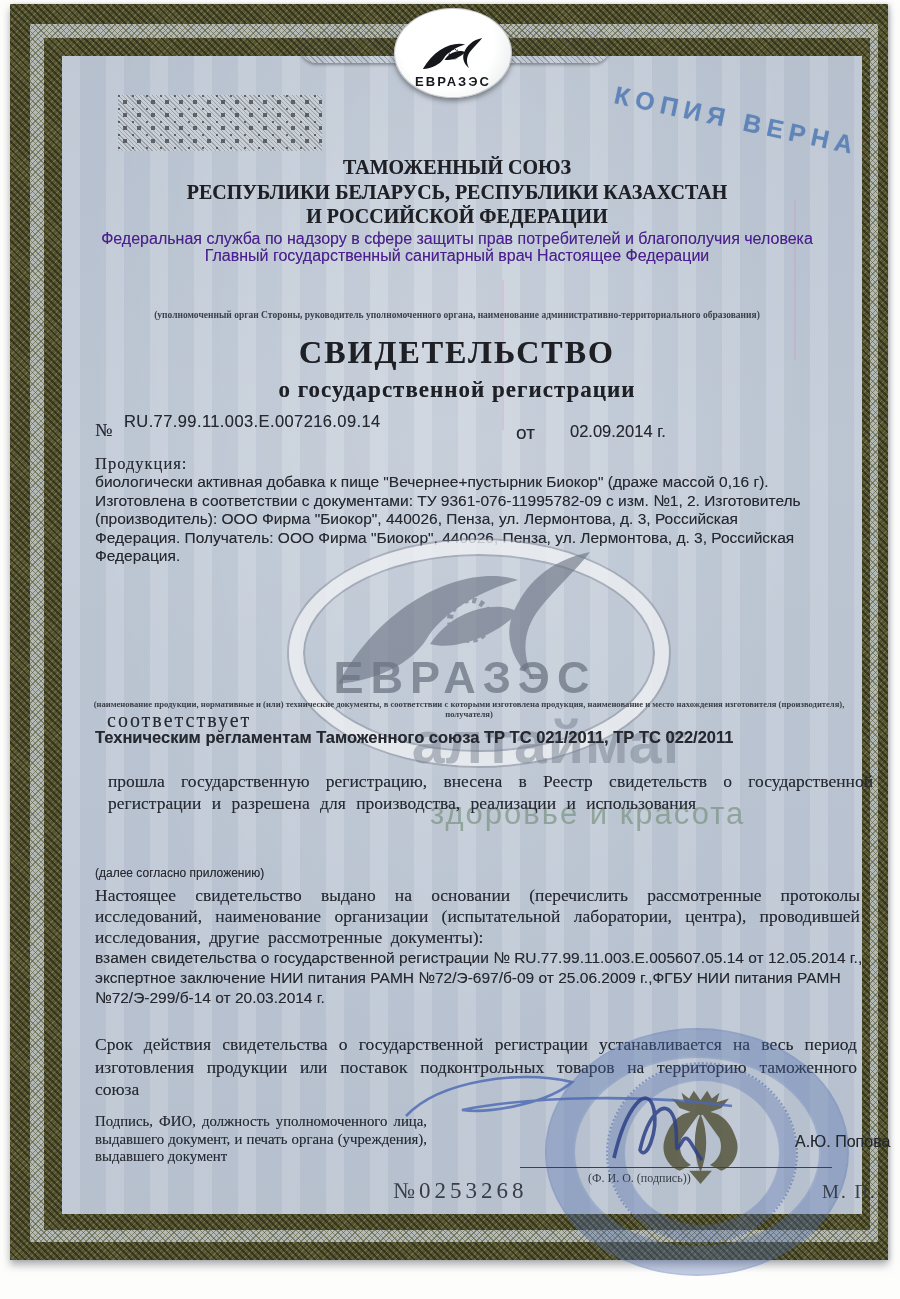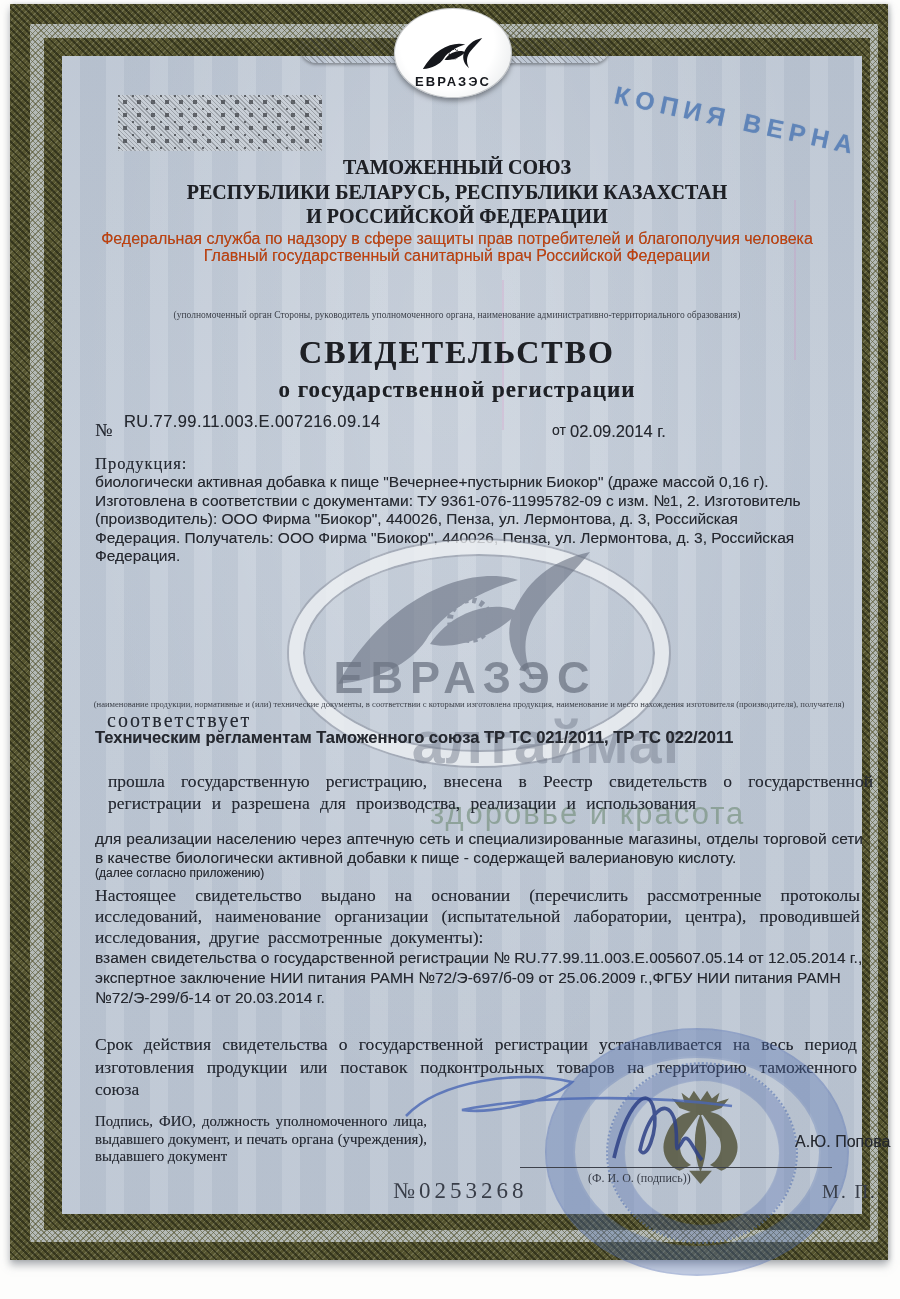--- a/index.html
+++ b/index.html
@@ -51,22 +51,22 @@
       radial-gradient(circle 4px at 0px 0px,rgba(40,42,46,.75) 55%,transparent 62%),
       repeating-linear-gradient(45deg,rgba(40,42,46,.3) 0 1px,transparent 1px 3px);
     background-size:14px 13px,14px 13px,auto;}
 
   
   .copy-stamp{left:612px;top:106px;transform:rotate(12deg);font-weight:bold;font-size:25px;
     letter-spacing:6px;color:rgba(88,127,182,.85);white-space:nowrap;text-shadow:0 0 1px rgba(88,127,182,.5);}
 
   
   .h-bold{font-weight:bold;color:#1e2025;text-shadow:0 0 .6px rgba(30,32,38,.5);}
-  .h-sans{color:#c2410c;text-shadow:0 0 .5px rgba(38,41,47,.45);}
-  .cap{color:#3c4049;}
+  .h-sans{color:#4c1d95;text-shadow:0 0 .5px rgba(38,41,47,.45);}
+  .cap{color:#3c4049;font-weight:bold;}
 
   
   .jus{text-align:justify;color:#2e313a;}
   .bodysan{color:#25282f;text-shadow:0 0 .5px rgba(37,40,47,.4);}
   .bodyser{color:#262a33;text-shadow:0 0 .6px rgba(38,42,51,.45);}
 
   
   .wm-ring{left:289px;top:540px;width:352px;height:198px;border-radius:50%;
     border:14px solid rgba(238,241,244,.78);
     box-shadow:0 0 0 2px rgba(128,134,146,.45),inset 0 0 0 2px rgba(128,134,146,.45);
@@ -118,29 +118,29 @@
     </svg>
     <div class="logo-word san">ЕВРАЗЭС</div>
   </div>
 
   <div class="abs copy-stamp san">КОПИЯ ВЕРНА</div>
 
   <div class="abs ctr ser h-bold" style="top:156px;font-size:20px;">ТАМОЖЕННЫЙ СОЮЗ</div>
   <div class="abs ctr ser h-bold" style="top:181px;font-size:20px;">РЕСПУБЛИКИ БЕЛАРУСЬ, РЕСПУБЛИКИ КАЗАХСТАН</div>
   <div class="abs ctr ser h-bold" style="top:205px;font-size:20px;">И РОССИЙСКОЙ ФЕДЕРАЦИИ</div>
   <div class="abs ctr san h-sans" style="top:230px;font-size:16px;">Федеральная служба по надзору в сфере защиты прав потребителей и благополучия человека</div>
-  <div class="abs ctr san h-sans" style="top:247px;font-size:16px;">Главный государственный санитарный врач Российской Федерации</div>
+  <div class="abs ctr san h-sans" style="top:247px;font-size:16px;">Главный государственный санитарный врач Настоящее Федерации</div>
   <div class="abs ctr ser cap" style="top:310px;font-size:9.5px;">(уполномоченный орган Стороны, руководитель уполномоченного органа, наименование административно-территориального образования)</div>
 
   <div class="abs ctr ser h-bold" style="top:377px;font-size:23px;letter-spacing:1px;">о государственной регистрации</div>
   <div class="abs ctr ser h-bold" style="top:334px;font-size:32px;letter-spacing:2px;">СВИДЕТЕЛЬСТВО</div>
 
   <div class="abs ser bodyser" style="left:95px;top:420px;font-size:18px;">№</div>
   <div class="abs san bodysan" style="left:124px;top:412px;font-size:16.5px;letter-spacing:.4px;">RU.77.99.11.003.E.007216.09.14</div>
-  <div class="abs san bodysan" style="left:552px;top:422px;font-size:14px;">от</div>
+  <div class="abs san bodysan" style="left:516px;top:422px;font-size:19px;">от</div>
   <div class="abs san bodysan" style="left:570px;top:422px;font-size:16.5px;">02.09.2014 г.</div>
 
   <div class="abs ser bodyser" style="left:95px;top:454px;font-size:16.5px;letter-spacing:1px;">Продукция:</div>
   <div class="abs san bodysan" style="left:95px;top:473px;width:714px;font-size:15.5px;line-height:18.6px;">биологически активная добавка к пище "Вечернее+пустырник Биокор" (драже массой 0,16 г). Изготовлена в соответствии с документами: ТУ 9361-076-11995782-09 с изм. №1, 2. Изготовитель (производитель): ООО Фирма "Биокор", 440026, Пенза, ул. Лермонтова, д. 3, Российская Федерация.  Получатель: ООО Фирма "Биокор", 440026, Пенза, ул. Лермонтова, д. 3, Российская Федерация.</div>
 
   <div class="abs wm-ring"></div>
   <svg class="abs wm-bird" width="280" height="160" viewBox="0 0 140 80">
     <path d="M6 72 C30 28 72 12 96 20 C78 25 58 36 50 50 C42 62 26 70 6 72 Z" fill="#6b7384"></path>
     <path d="M132 6 C112 10 99 22 93 38 C89 50 94 62 104 70 C97 56 99 44 107 34 C115 24 126 14 132 6 Z" fill="#6b7384"></path>
     <path d="M52 52 C64 34 86 30 96 36 C88 46 66 56 52 52 Z" fill="#6b7384"></path>
@@ -150,21 +150,20 @@
   <div class="abs wm-brand san">алтаймаг</div>
   <div class="abs wm-tagline san">здоровье и красота</div>
 
   <div class="abs ctr ser cap" style="top:699px;font-size:8.6px;padding-left:12px;">(наименование продукции, нормативные и (или) технические документы, в соответствии с которыми изготовлена продукция, наименование и место нахождения изготовителя (производителя), получателя)</div>
 
   <div class="abs ser bodyser" style="left:95px;top:709px;font-size:20px;letter-spacing:2px;margin-left:12px;">соответствует</div>
   <div class="abs san bodysan" style="left:95px;top:728px;font-size:16.5px;font-weight:bold;">Техническим регламентам Таможенного союза ТР ТС 021/2011, ТР ТС 022/2011</div>
 
   <div class="abs ser bodyser jus" style="left:95px;top:771px;width:765px;font-size:17.5px;line-height:21.5px;word-spacing:6px;margin-left:13px;">прошла государственную регистрацию, внесена в Реестр свидетельств о государственной регистрации и разрешена для производства, реализации и использования</div>
 
-  <div class="abs san bodysan jus" style="left:95px;top:830px;width:768px;font-size:15.5px;line-height:18.8px;">для реализации населению через аптечную сеть и специализированные магазины, отделы торговой сети в качестве биологически активной добавки к пище - содержащей валериановую кислоту.</div>
   <div class="abs san bodysan" style="left:95px;top:866px;font-size:12px;">(далее согласно приложению)</div>
 
   <div class="abs ser bodyser jus" style="left:95px;top:885px;width:765px;font-size:17.5px;line-height:21px;word-spacing:4px;">Настоящее свидетельство выдано на основании (перечислить рассмотренные протоколы исследований, наименование организации (испытательной лаборатории, центра), проводившей исследования, другие рассмотренные документы):</div>
   <div class="abs san bodysan" style="left:95px;top:948px;width:770px;font-size:15.5px;line-height:20px;">взамен свидетельства о государственной регистрации № RU.77.99.11.003.E.005607.05.14 от 12.05.2014 г., экспертное заключение НИИ питания РАМН №72/Э-697/б-09 от 25.06.2009 г.,ФГБУ НИИ питания РАМН №72/Э-299/б-14 от 20.03.2014 г.</div>
 
   <div class="abs ser bodyser jus" style="left:95px;top:1033px;width:762px;font-size:17.5px;line-height:22.5px;word-spacing:5px;">Срок действия свидетельства о государственной регистрации устанавливается на весь период изготовления продукции или поставок подконтрольных товаров на территорию таможенного союза</div>
 
   <div class="abs stamp-outer"></div>
   <div class="abs stamp-inner"></div>
   <svg class="abs" style="left:653px;top:1078px;opacity:.78;" width="95" height="115" viewBox="0 0 100 110">

